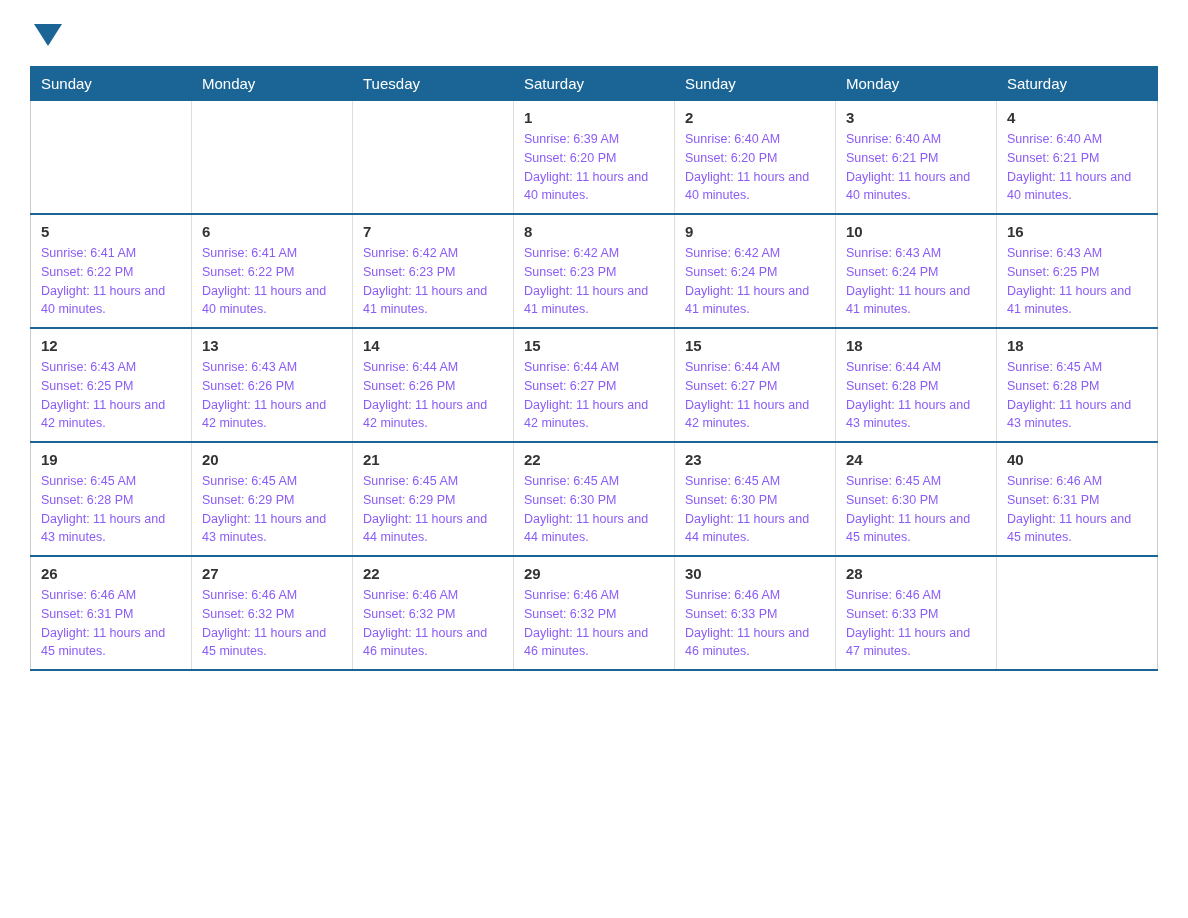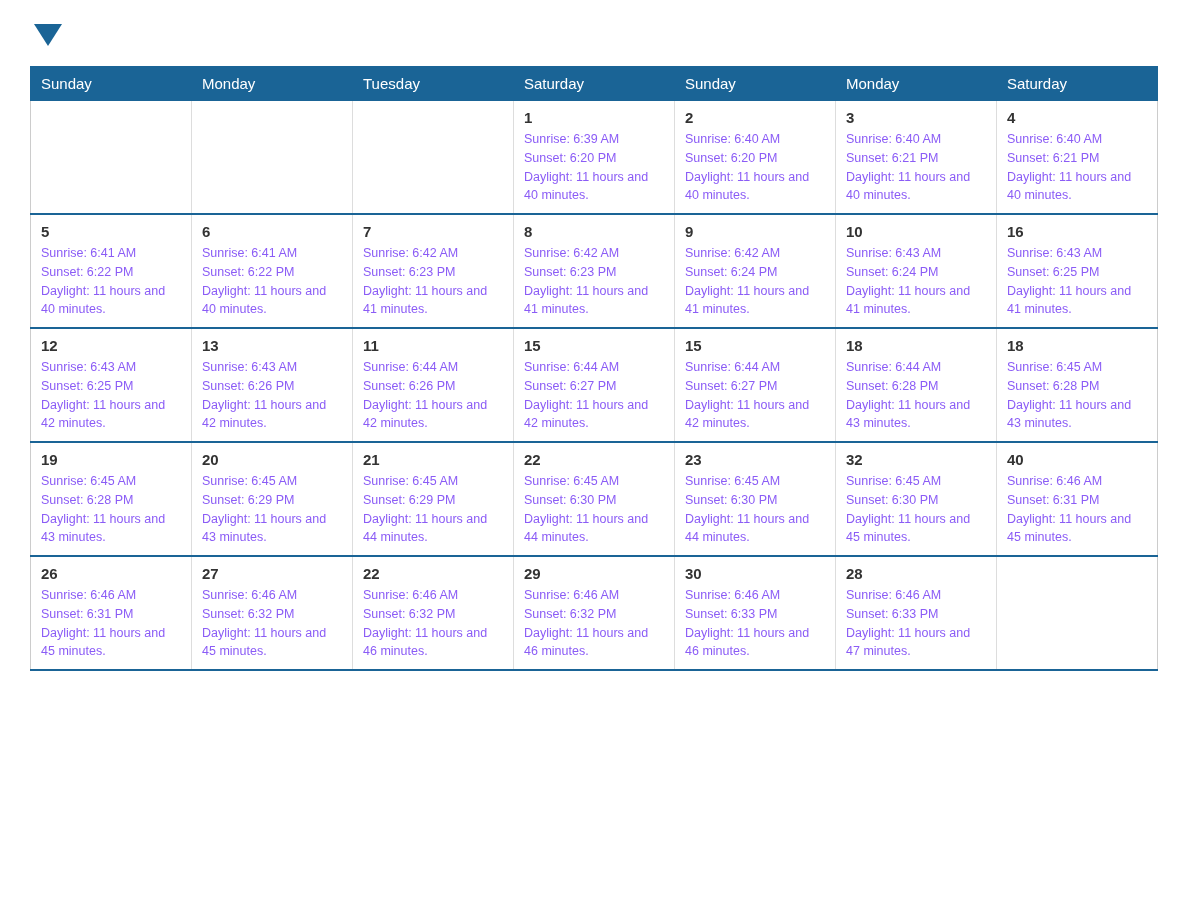--- a/index.html
+++ b/index.html
@@ -188,21 +188,21 @@
       <tr>
         <td>
           <span class="day-num">12</span>
           <div class="day-info">Sunrise: 6:43 AM<br>Sunset: 6:25 PM<br>Daylight: 11 hours and 42 minutes.</div>
         </td>
         <td>
           <span class="day-num">13</span>
           <div class="day-info">Sunrise: 6:43 AM<br>Sunset: 6:26 PM<br>Daylight: 11 hours and 42 minutes.</div>
         </td>
         <td>
-          <span class="day-num">11</span>
+          <span class="day-num">14</span>
           <div class="day-info">Sunrise: 6:44 AM<br>Sunset: 6:26 PM<br>Daylight: 11 hours and 42 minutes.</div>
         </td>
         <td>
           <span class="day-num">15</span>
           <div class="day-info">Sunrise: 6:44 AM<br>Sunset: 6:27 PM<br>Daylight: 11 hours and 42 minutes.</div>
         </td>
         <td>
           <span class="day-num">15</span>
           <div class="day-info">Sunrise: 6:44 AM<br>Sunset: 6:27 PM<br>Daylight: 11 hours and 42 minutes.</div>
         </td>
@@ -230,21 +230,21 @@
         </td>
         <td>
           <span class="day-num">22</span>
           <div class="day-info">Sunrise: 6:45 AM<br>Sunset: 6:30 PM<br>Daylight: 11 hours and 44 minutes.</div>
         </td>
         <td>
           <span class="day-num">23</span>
           <div class="day-info">Sunrise: 6:45 AM<br>Sunset: 6:30 PM<br>Daylight: 11 hours and 44 minutes.</div>
         </td>
         <td>
-          <span class="day-num">32</span>
+          <span class="day-num">24</span>
           <div class="day-info">Sunrise: 6:45 AM<br>Sunset: 6:30 PM<br>Daylight: 11 hours and 45 minutes.</div>
         </td>
         <td>
           <span class="day-num">40</span>
           <div class="day-info">Sunrise: 6:46 AM<br>Sunset: 6:31 PM<br>Daylight: 11 hours and 45 minutes.</div>
         </td>
       </tr>
       <tr>
         <td>
           <span class="day-num">26</span>

